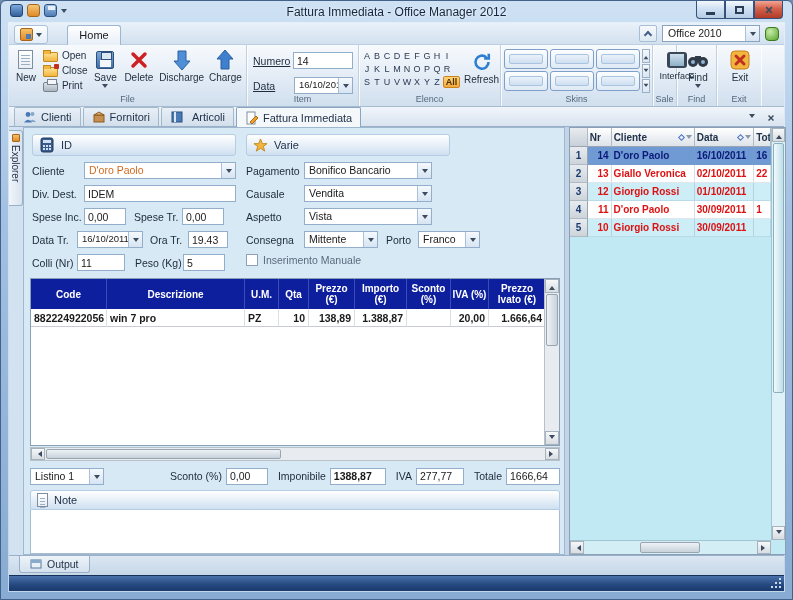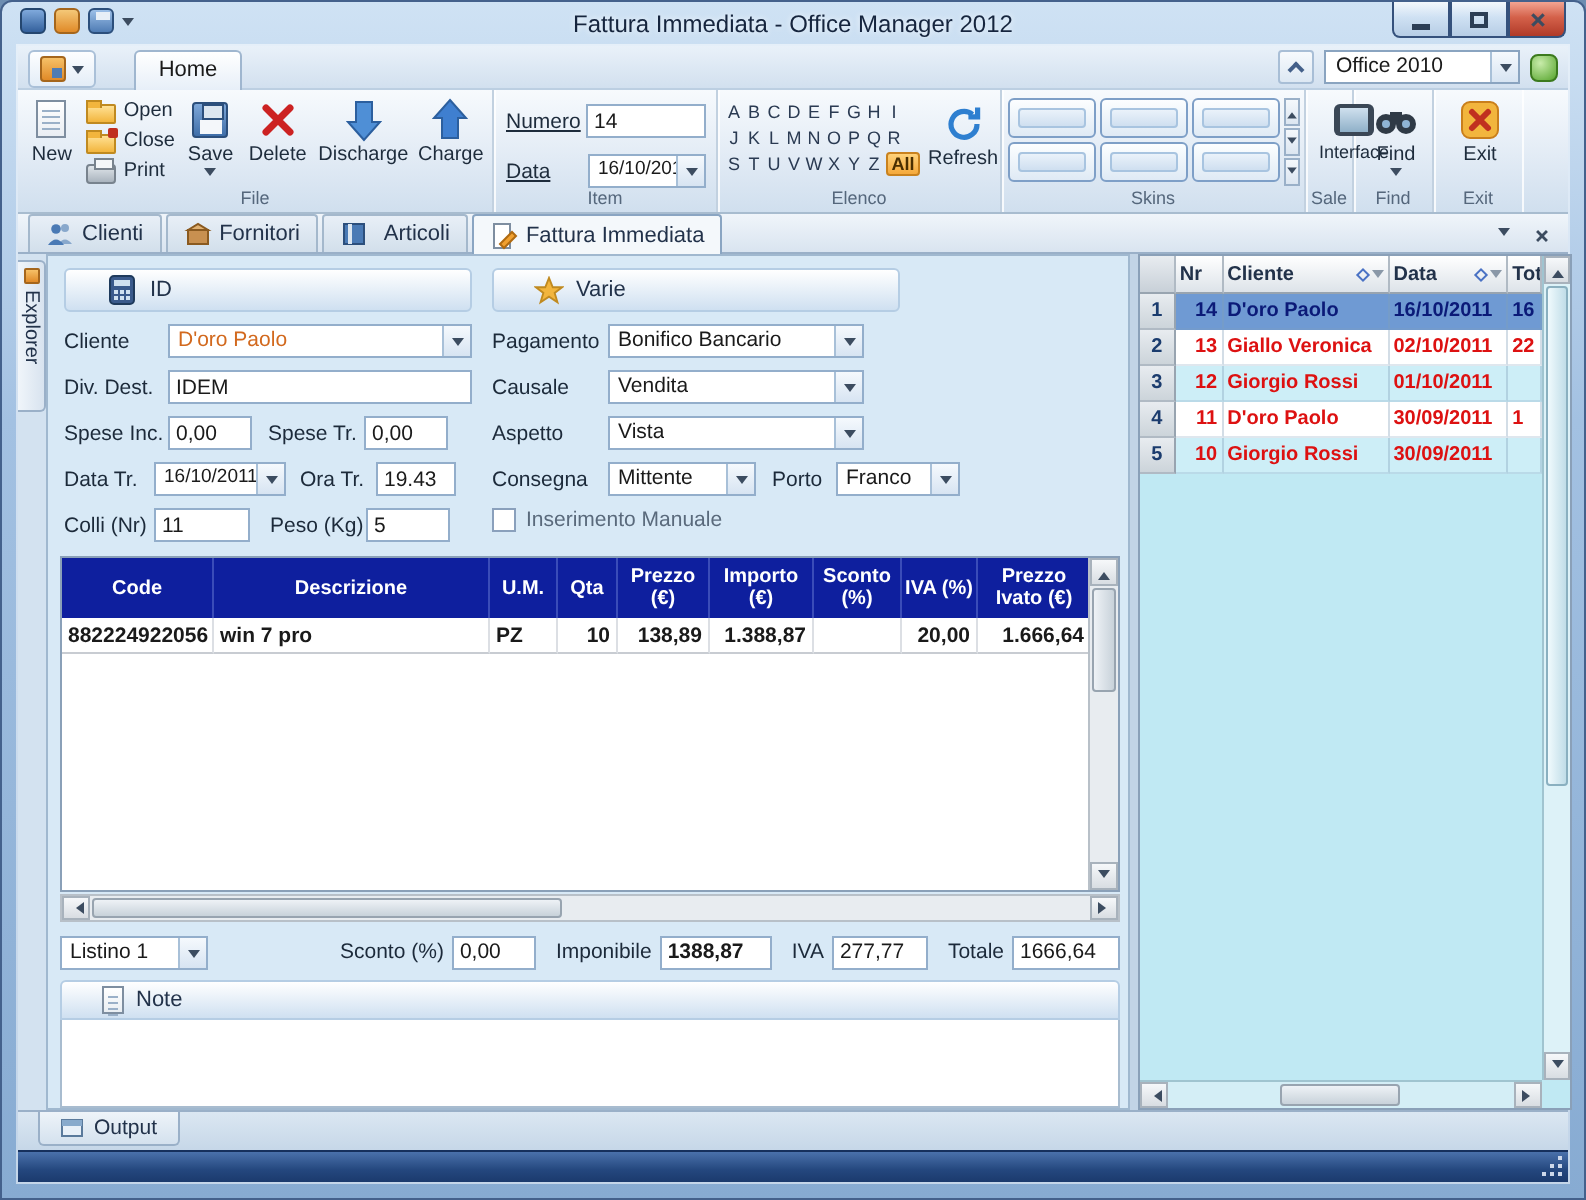--- a/index.html
+++ b/index.html
@@ -101,21 +101,21 @@
 .x-glyph::after{transform:rotate(-45deg);}
 
 
 .main{position:absolute;top:104px;left:0;right:0;bottom:36px;}
 .explorer{position:absolute;left:0;top:0;width:14px;height:100%;}
 .explorer-tab{position:absolute;left:0;top:3px;width:14px;height:76px;border:1px solid #9ab0c8;border-left:none;border-radius:0 3px 3px 0;background:linear-gradient(90deg,#f0f5fa,#d8e3ef);display:flex;flex-direction:column;align-items:center;padding-top:3px;gap:3px;}
 .explorer-ic{width:8px;height:8px;background:linear-gradient(#f6c168,#e08a28);border:1px solid #a5661c;border-radius:1px;}
 .vlabel{writing-mode:vertical-lr;font-size:10px;color:#22324a;}
 
 .formpanel{position:absolute;left:14px;top:0;width:542px;height:100%;background:#d8e9f6;border:1px solid #a0b8cf;}
-.ghead{height:22px;background:linear-gradient(#ffffff,#cfe0f1);border:1px solid #b5cde4;border-radius:3px;display:flex;align-items:center;gap:6px;padding:0 20px;color:#22324a;}
+.ghead{height:22px;background:linear-gradient(#ffffff,#cfe0f1);border:1px solid #b5cde4;border-radius:3px;display:flex;align-items:center;gap:6px;padding:0 6px;color:#22324a;}
 .group{position:absolute;}
 .idgroup{left:8px;top:6px;width:204px;}
 .variegroup{left:222px;top:6px;width:312px;}
 .variegroup .ghead{width:204px;}
 .frow{display:flex;align-items:center;margin-top:6px;font-size:10.5px;}
 .flabel{color:#1c2a3a;flex-shrink:0;}
 .combo-val{display:inline-block;overflow:hidden;white-space:nowrap;}
 .hl{color:var(--highlight-text,#d2691e);}
 .cb{width:12px;height:12px;border:1px solid #8aa0bc;background:#fff;margin-right:5px;flex-shrink:0;}
 

